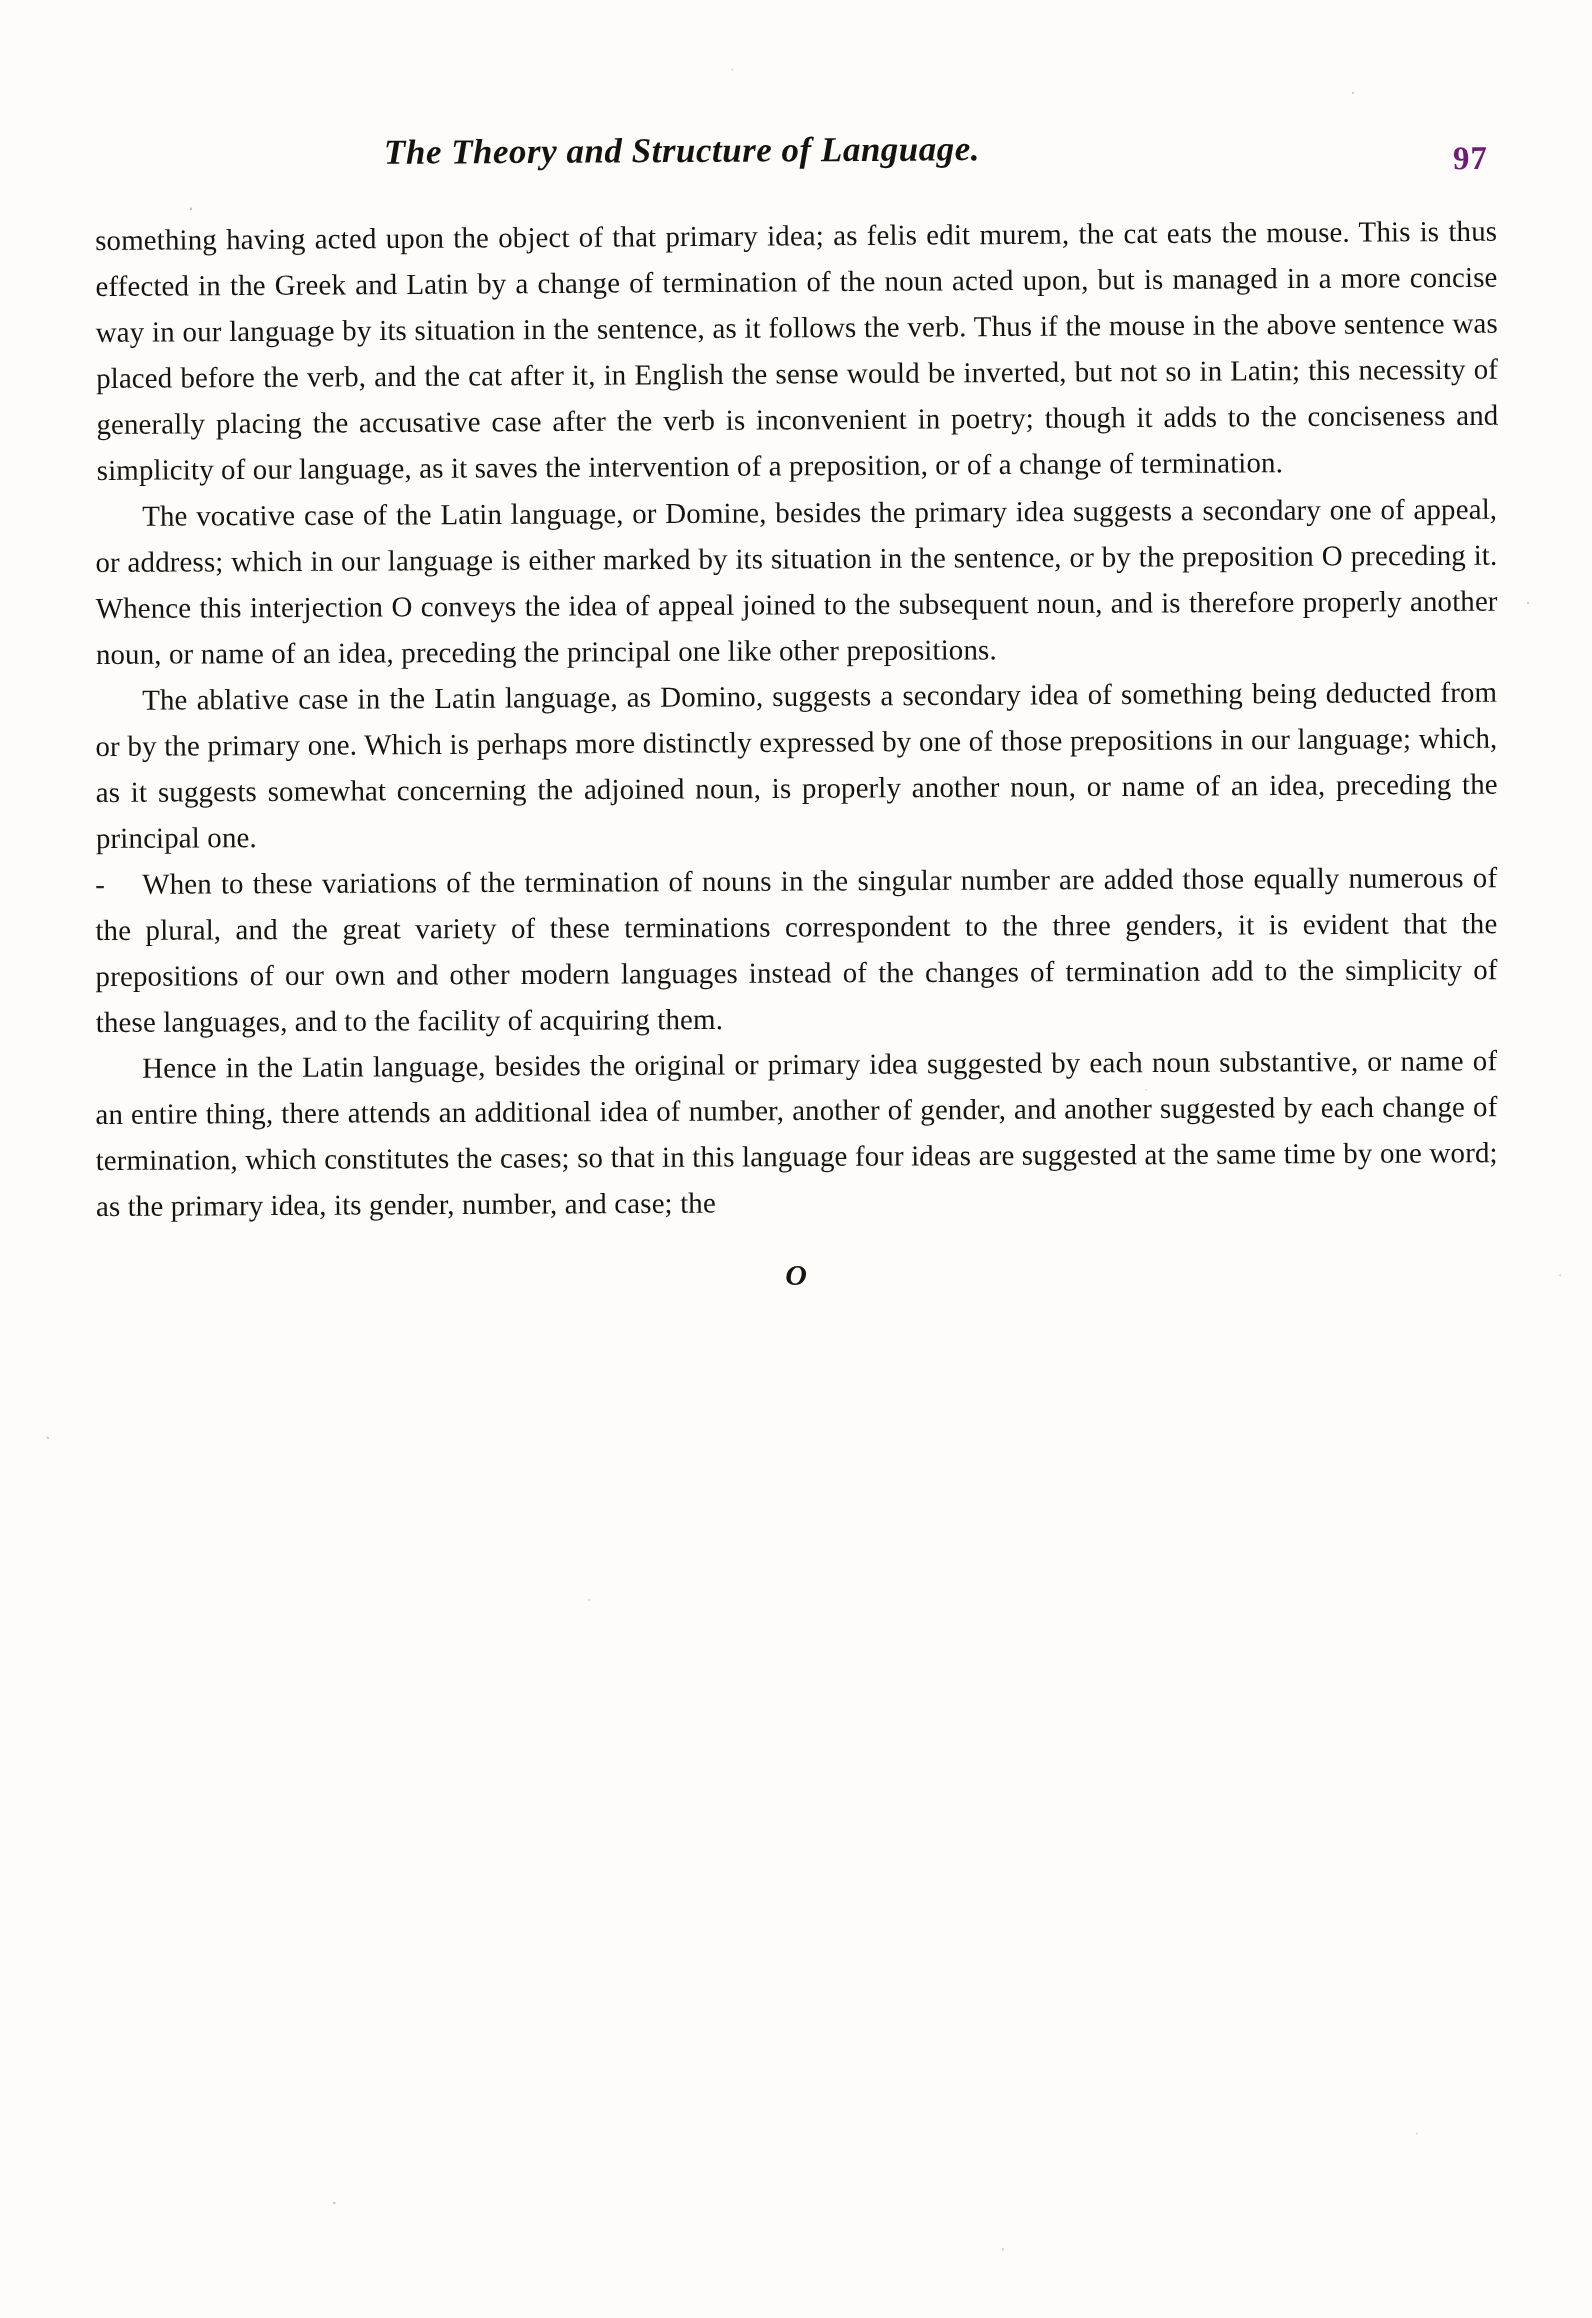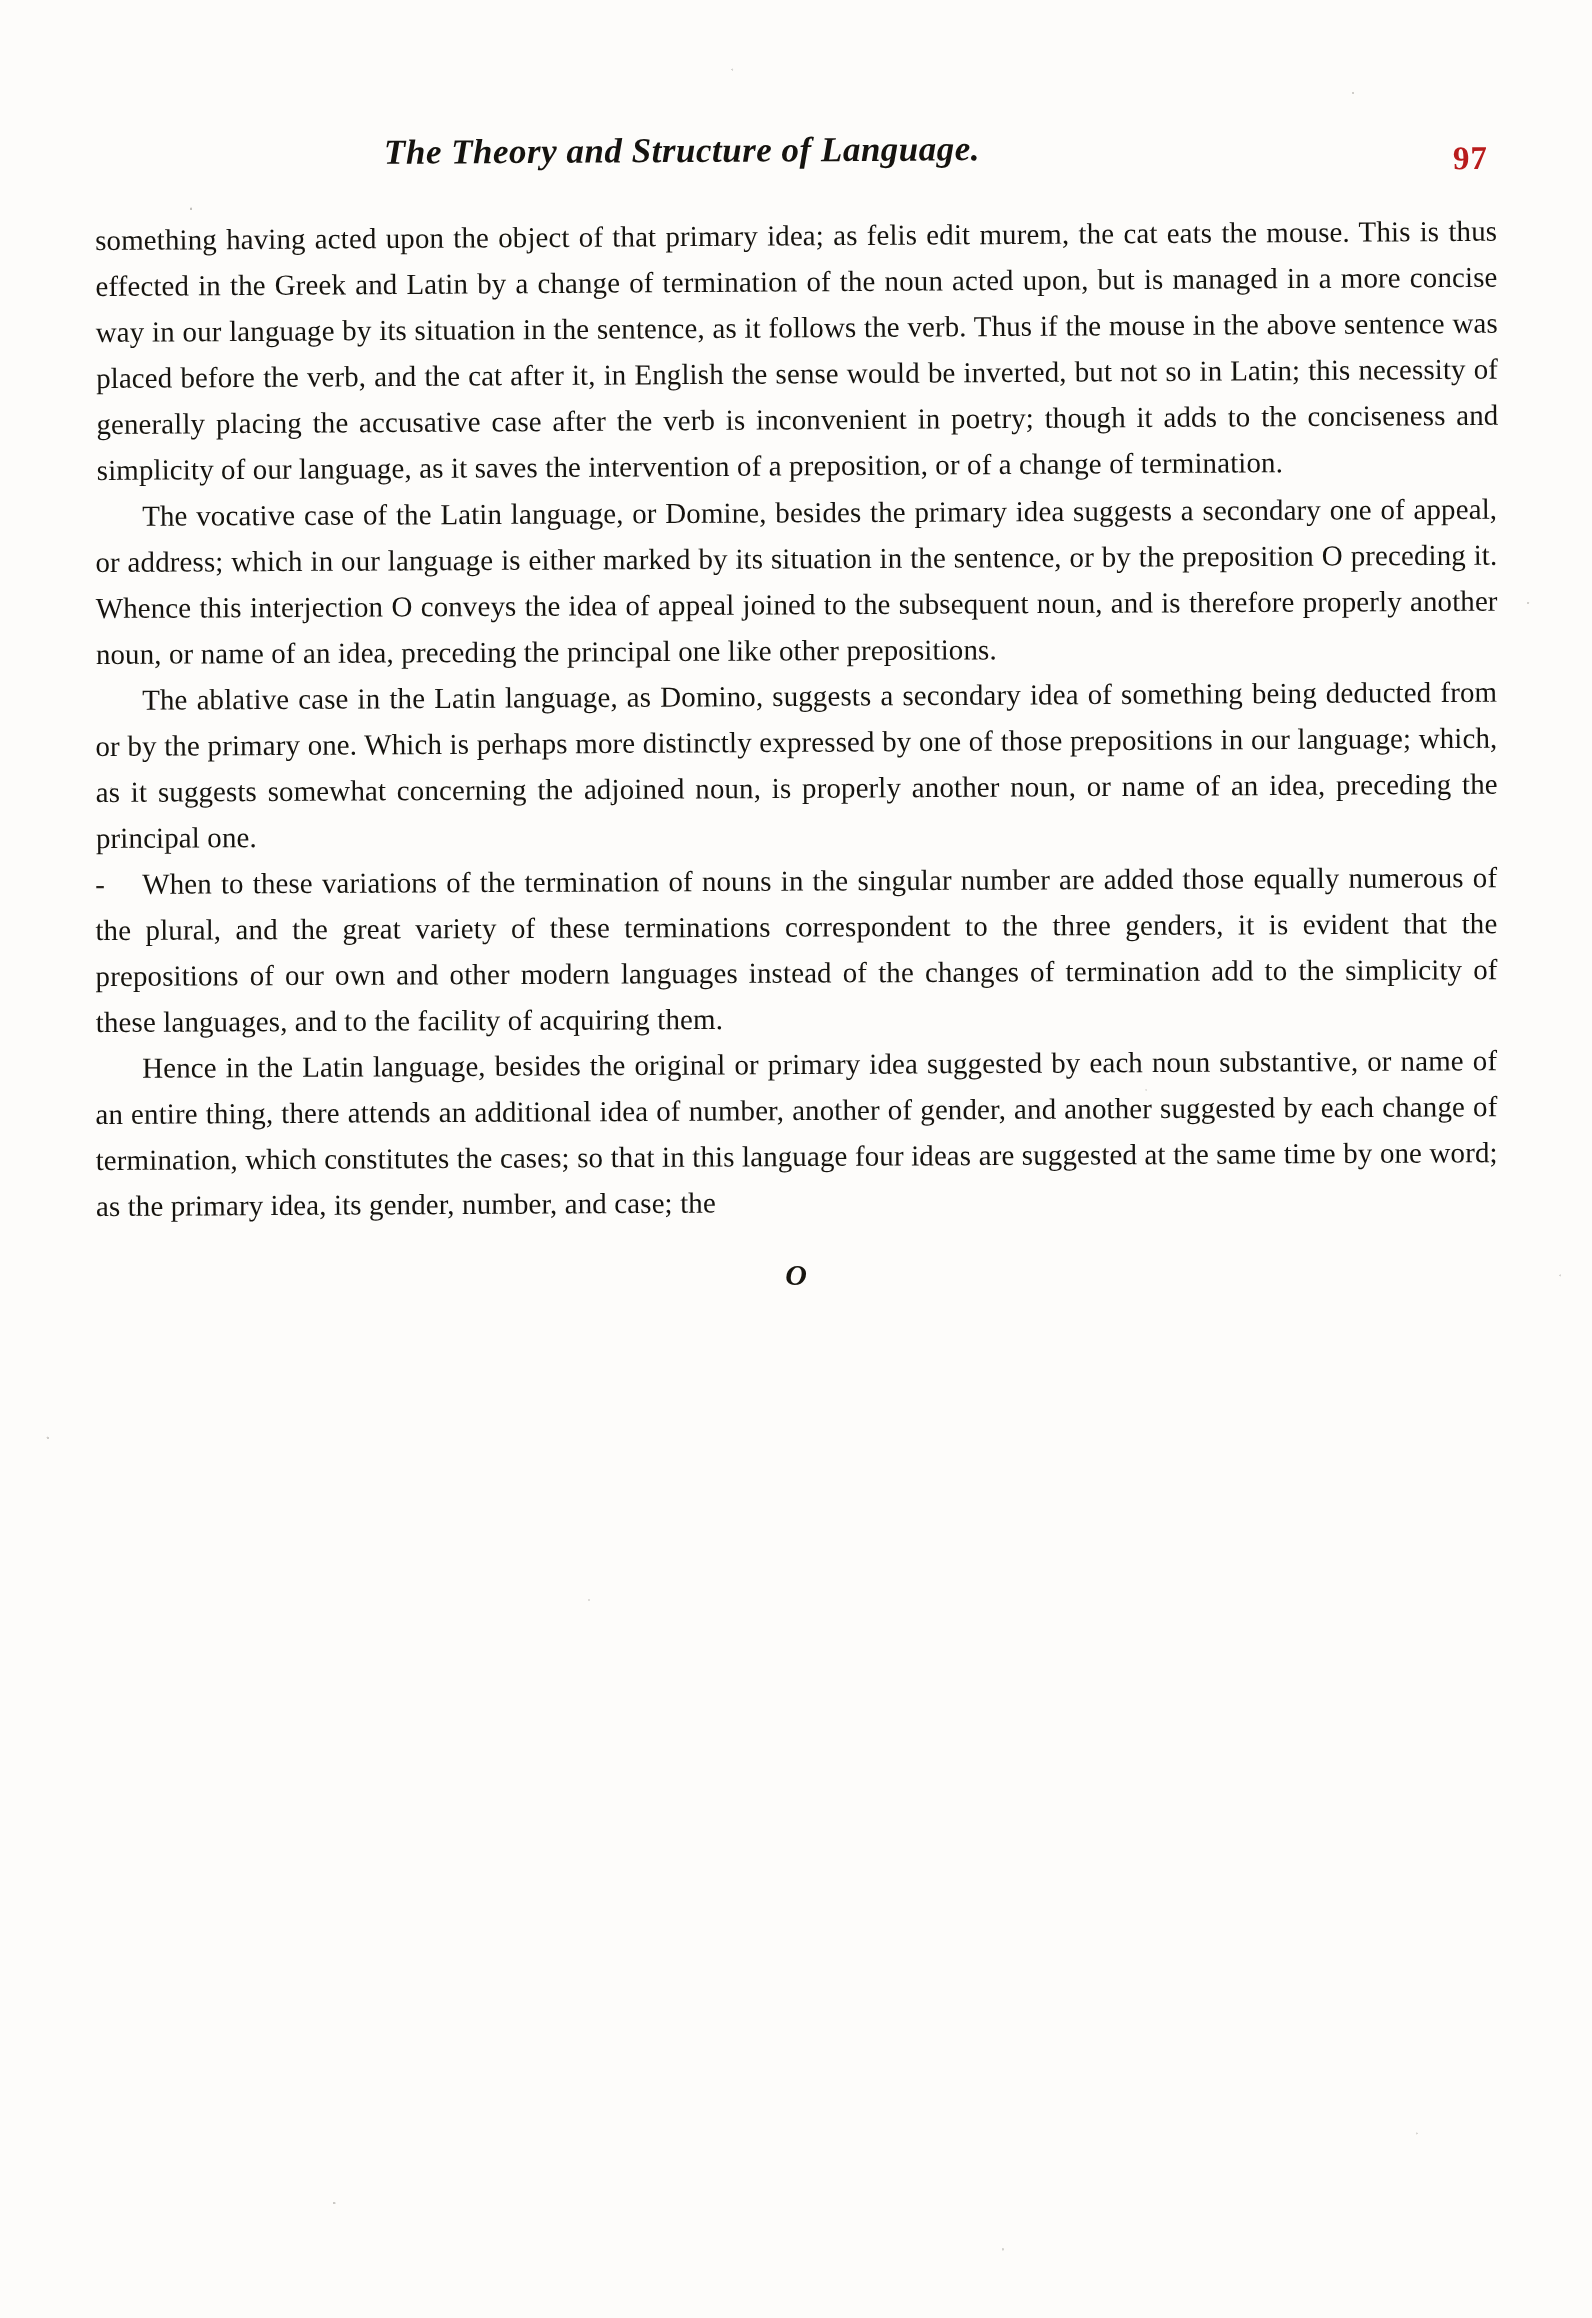--- a/index.html
+++ b/index.html
@@ -62,21 +62,21 @@
     color: #15130f;
     white-space: nowrap;
     transform: rotate(-0.35deg);
   }
   .page-number {
     position: absolute;
     right: 8.8px;
     top: 8.8px;
     font-size: 33px;
     font-weight: 600;
-    color: #b91c1c;
+    color: #701a75;
     letter-spacing: 0.9px;
     transform: rotate(-0.5deg);
   }
   .body-text {
     font-family: Liberation Serif, serif;
     font-size: 29px;
     line-height: 46px;
     color: #16140f;
     text-align: justify;
     text-justify: inter-word;

